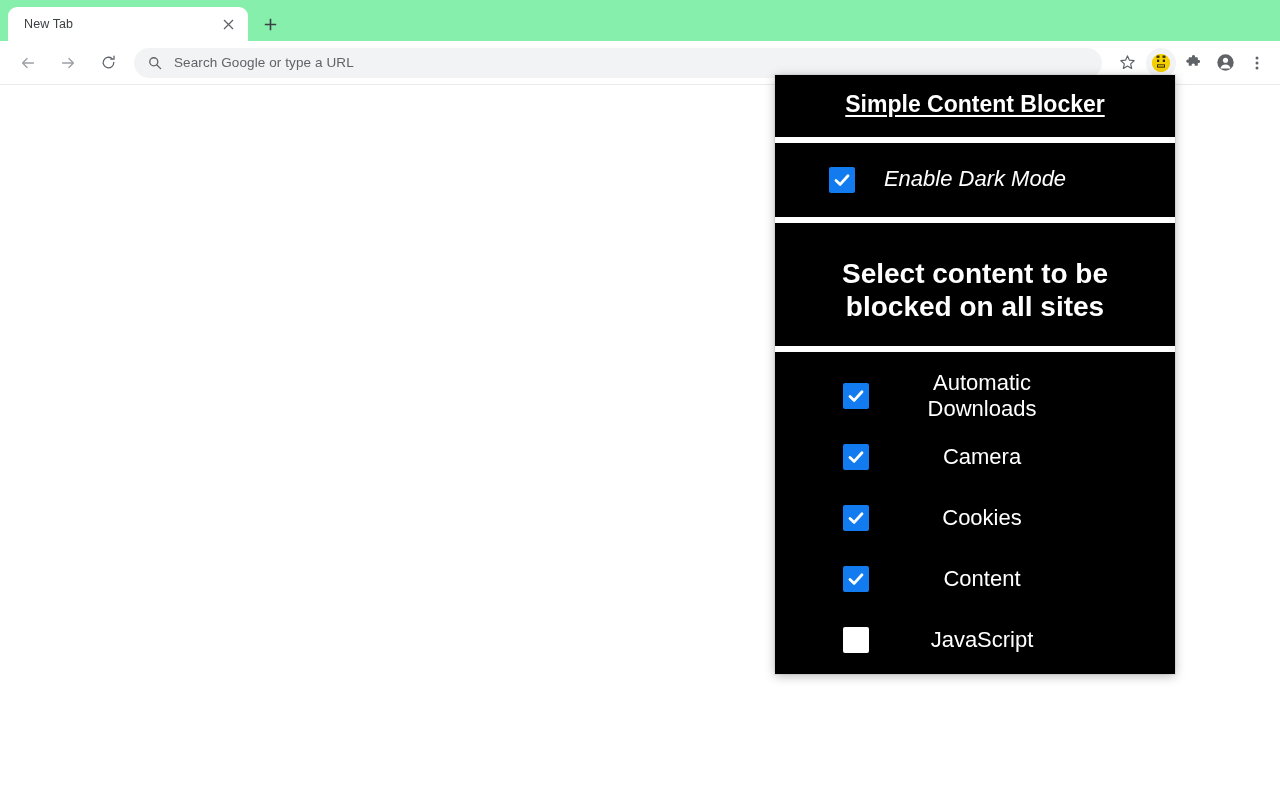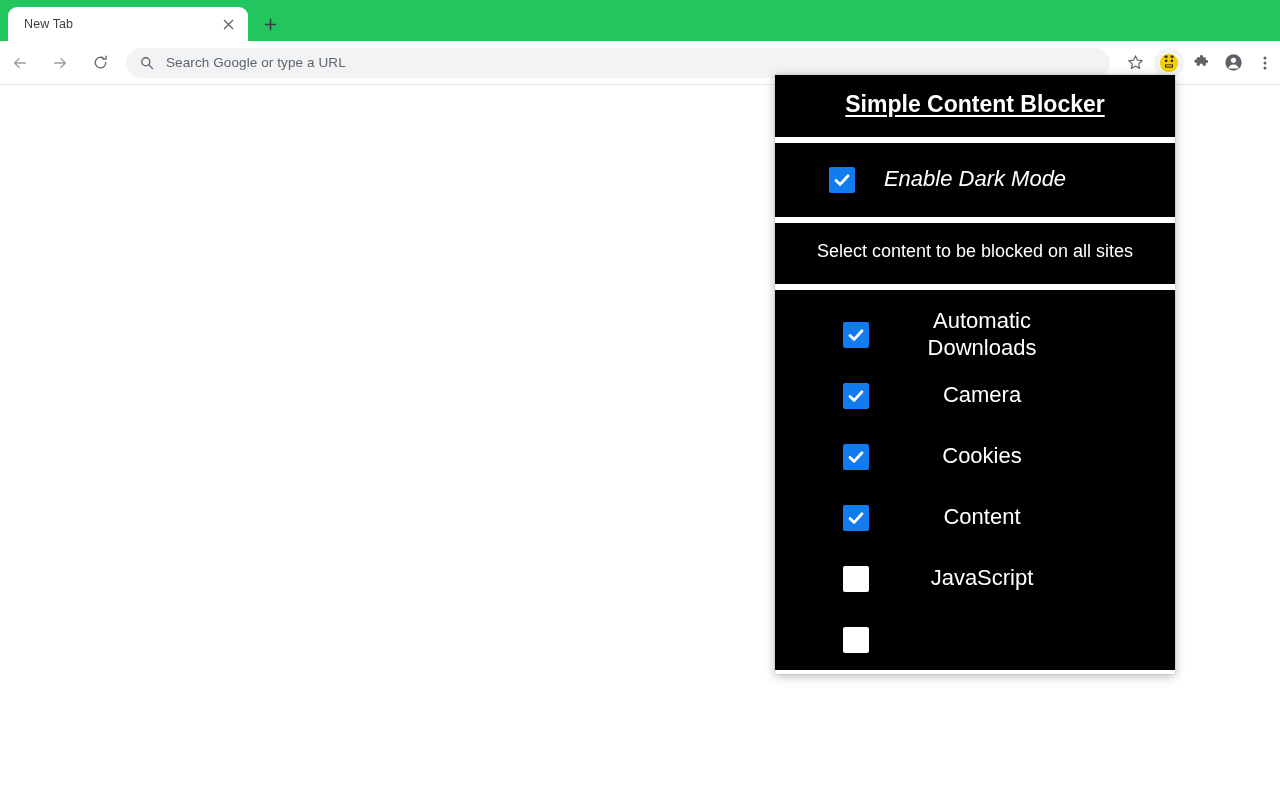--- a/index.html
+++ b/index.html
@@ -15,21 +15,21 @@
   
   .browser {
     position: absolute;
     inset: 0;
     background: #ffffff;
   }
 
   .tabstrip {
     position: relative;
     height: 41px;
-    background: #22c55e;
+    background: #86efac;
     display: flex;
     align-items: flex-end;
     padding-left: 8px;
   }
 
   .tab {
     position: relative;
     width: 240px;
     height: 34px;
     background: #ffffff;
@@ -64,21 +64,21 @@
     border-radius: 50%;
     color: #3c4043;
   }
 
   .toolbar {
     position: relative;
     height: 44px;
     background: #ffffff;
     display: flex;
     align-items: center;
-    padding: 0 0;
+    padding: 0 8px;
     border-bottom: 1px solid #e8eaed;
   }
 
   .nav-btn {
     width: 32px; height: 32px;
     margin: 0 4px;
     display: flex; align-items: center; justify-content: center;
     border-radius: 50%;
     color: #9aa0a6;
   }
@@ -191,24 +191,24 @@
   .row-label {
     width: 100%;
     text-align: center;
     font-size: 22px;
     color: #ffffff;
     line-height: 1.2;
     padding: 0 96px;
   }
 
   .section-heading {
-    padding: 18px 18px 22px;
+    padding: 34px 18px 22px;
     text-align: center;
-    font-size: 18px;
-    font-weight: normal;
+    font-size: 28px;
+    font-weight: bold;
     line-height: 1.2;
   }
 
   .list {
     padding: 14px 0 0 14px;
   }
 </style>
 </head>
 <body>
 

